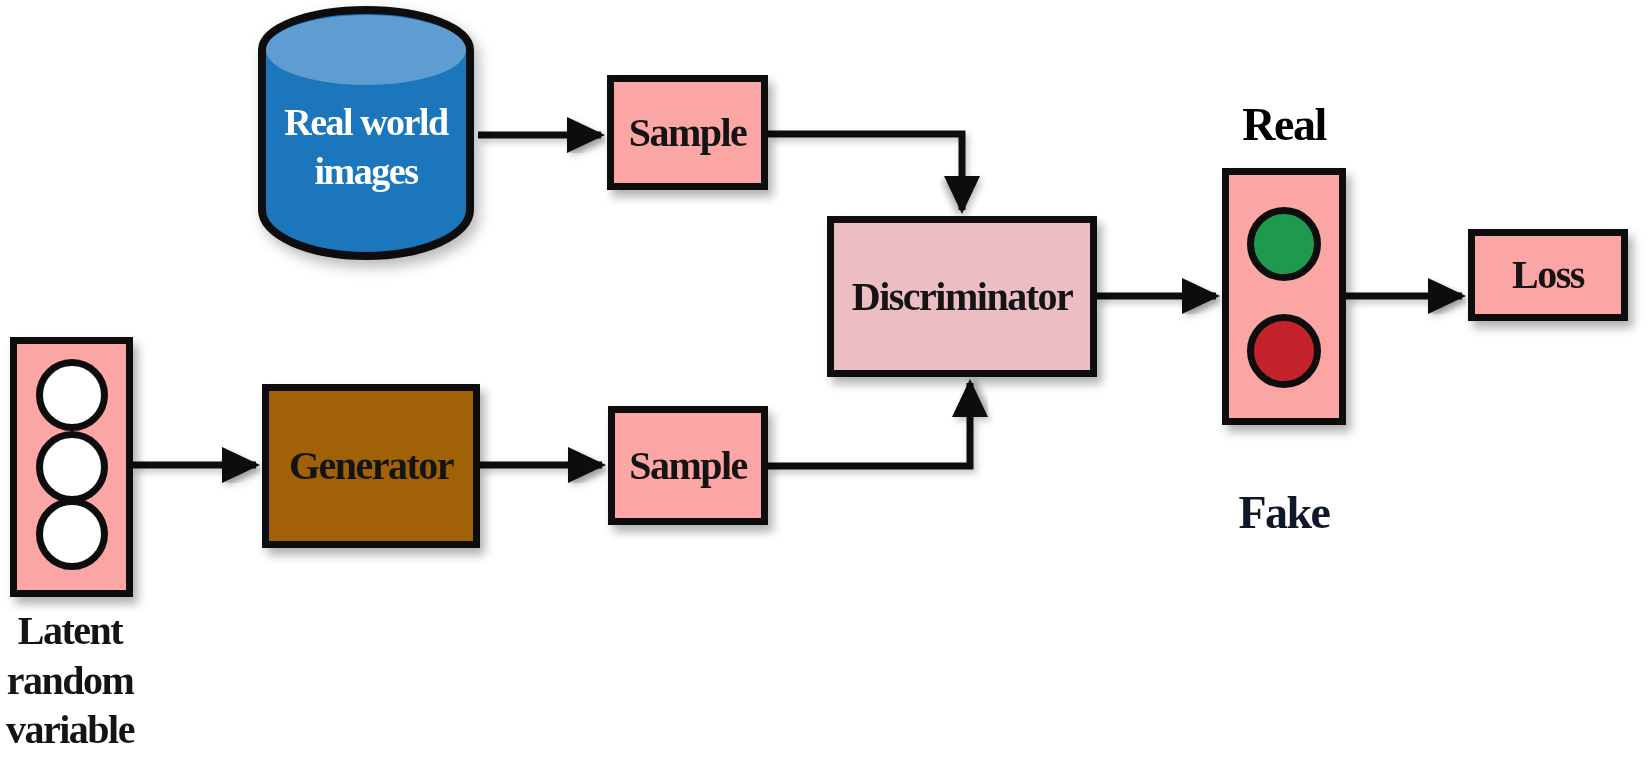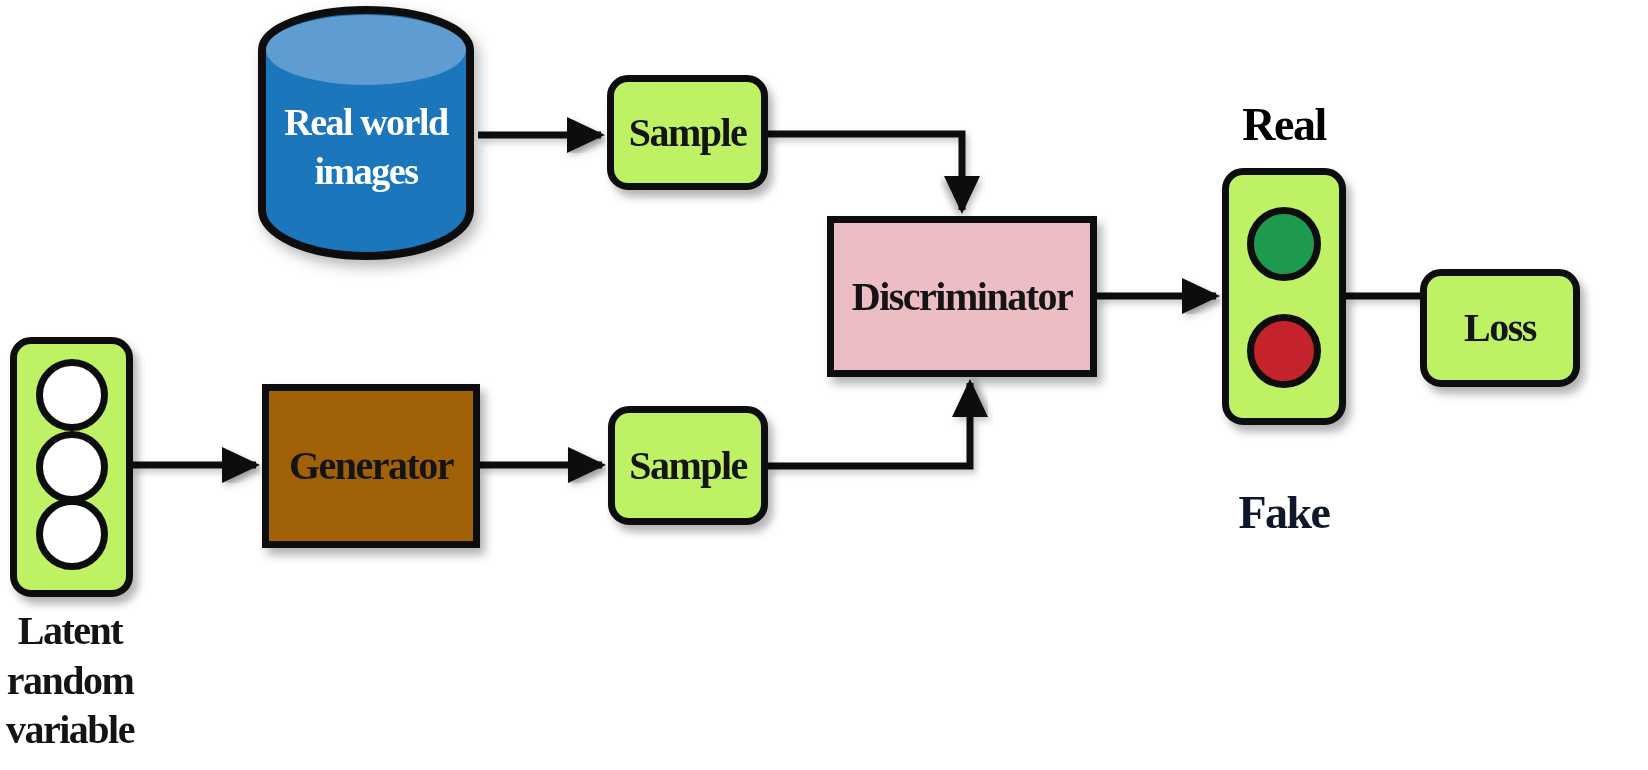--- a/index.html
+++ b/index.html
@@ -15,34 +15,34 @@
     position:absolute;
     border:7px solid #0d0d0d;
     display:flex;align-items:center;justify-content:center;
     box-sizing:border-box;
     box-shadow:5px 7px 9px rgba(0,0,0,0.30);
   }
   .label{
     font-size:40px;font-weight:600;letter-spacing:-1.5px;
     color:#141414;text-align:center;line-height:1.15;
   }
-  .gray{background:#bef264;border-radius:21px;}
+  .gray{background:#fca5a5;}
   .blue{background:#a16207;}
   .pink{background:#ecbec3;}
 
   
   #sample-top{left:607px;top:75px;width:161px;height:115px;}
   
   #discriminator{left:827px;top:216px;width:270px;height:161px;}
   
   #generator{left:262px;top:384px;width:218px;height:164px;}
   
   #sample-bottom{left:608px;top:406px;width:160px;height:119px;}
   
-  #loss{left:1420px;top:229px;width:160px;height:118px;margin-top:40px;}
+  #loss{left:1468px;top:229px;width:160px;height:92px;}
 
   
   #traffic{left:1222px;top:168px;width:124px;height:257px;flex-direction:column;justify-content:flex-start;}
   .light{
     position:absolute;left:50%;transform:translateX(-50%);
     width:60px;height:60px;border-radius:50%;
     border:7px solid #0d0d0d;box-sizing:content-box;
   }
   #light-green{top:32px;background:#1e9a4f;}
   #light-red{top:139px;background:#c4232c;}

